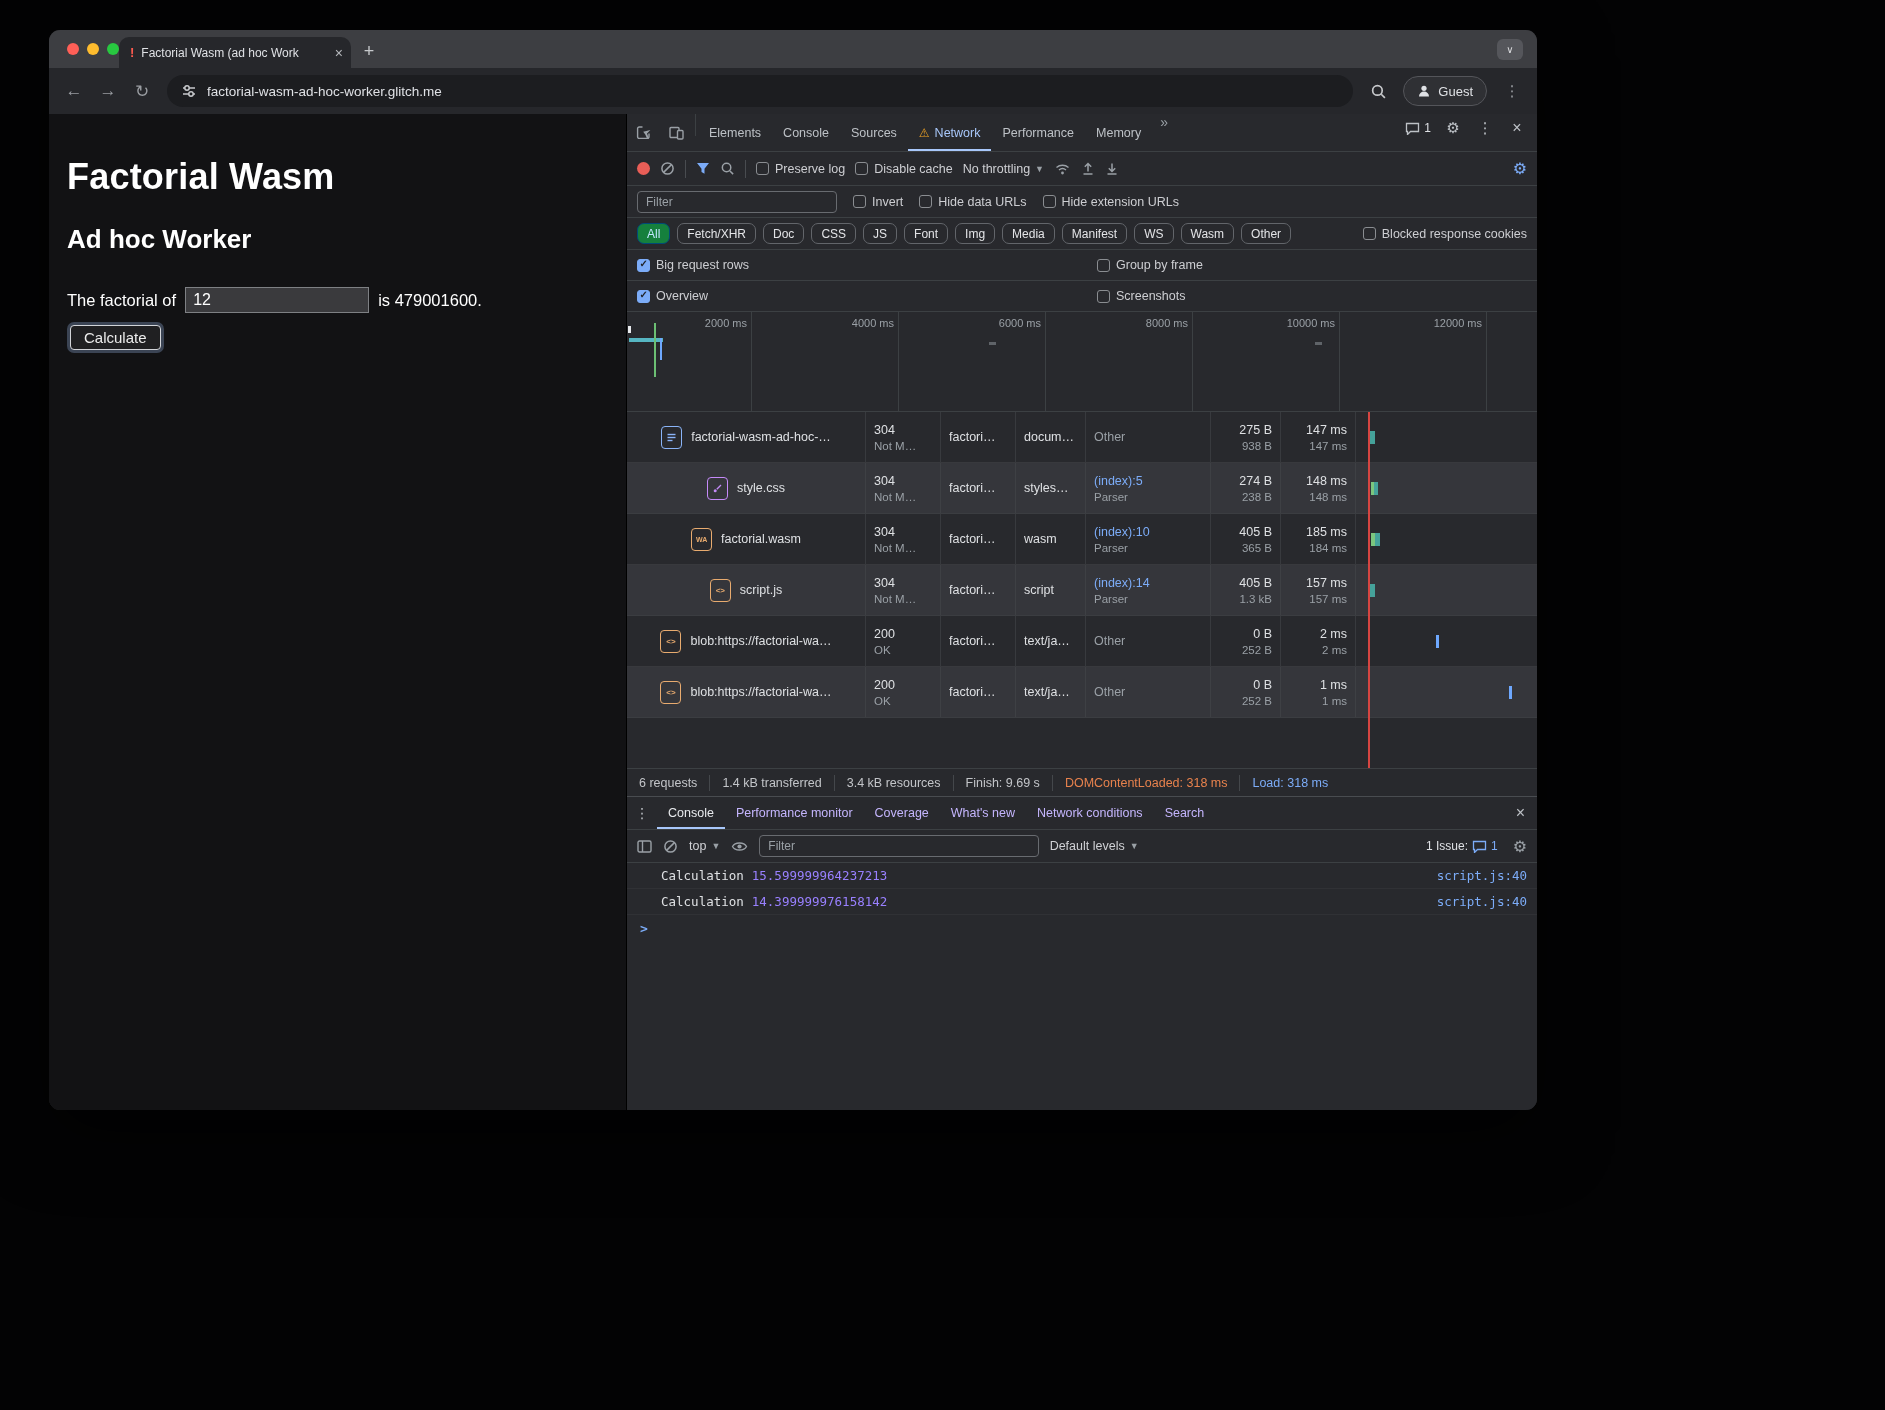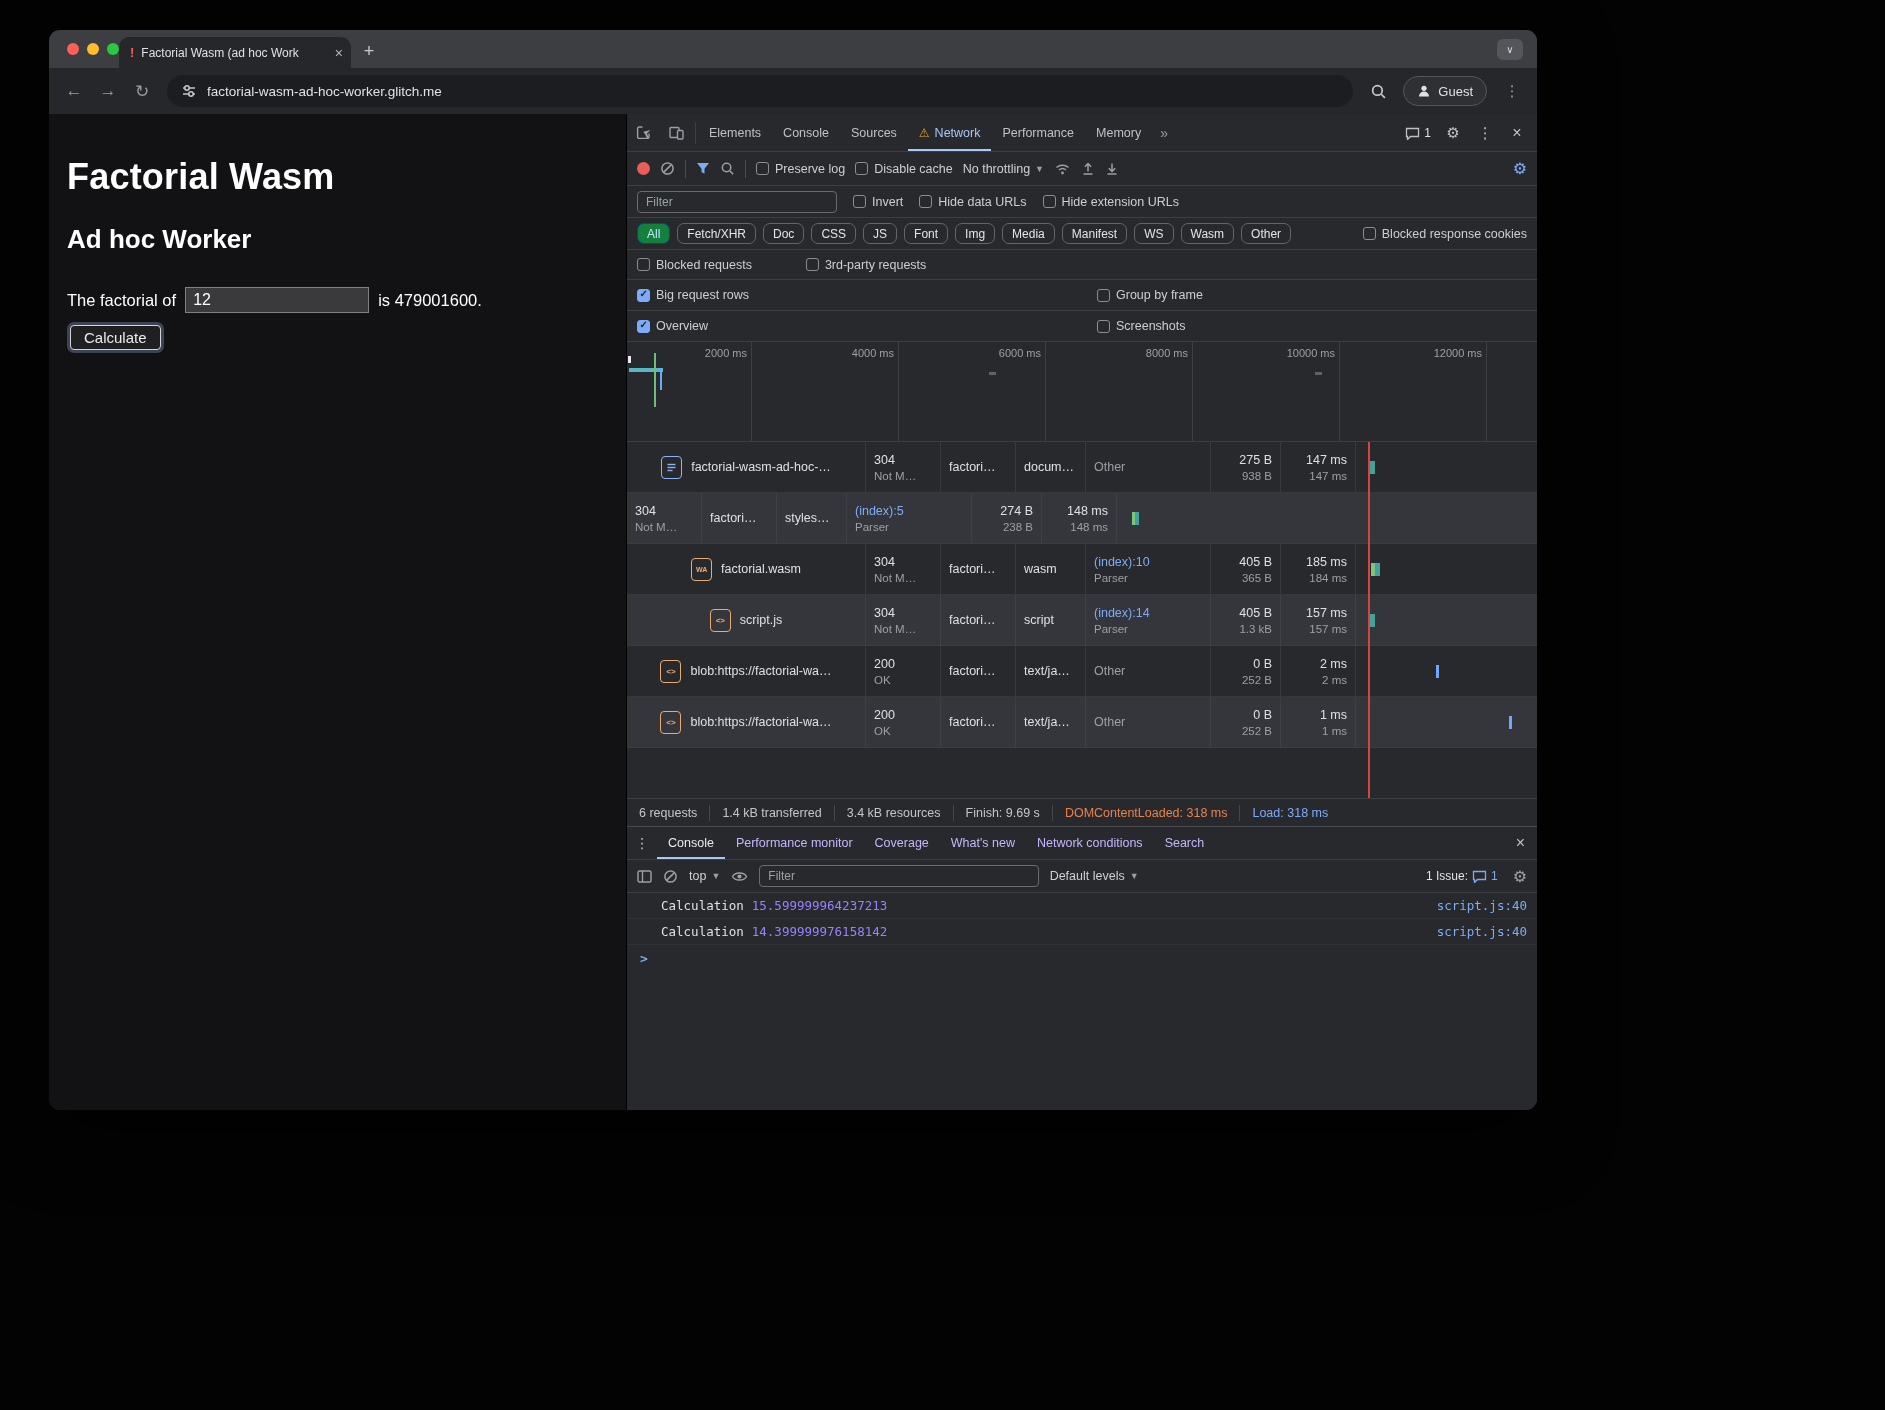--- a/index.html
+++ b/index.html
@@ -24,21 +24,21 @@
 
 .main{flex:1;display:flex;min-height:0}
 .page{width:577px;background:#121214;padding:28px 20px 0 18px;color:#fff;flex:none}
 .page h1{font-size:36px;margin:14px 0 26px 0;letter-spacing:.2px}
 .page h2{font-size:26px;margin:0 0 32px 0}
 .factline{font-size:16.5px;display:flex;align-items:center;gap:9px}
 .fact-input{width:184px;height:26px;background:#3a3a3d;border:1px solid #7e8084;color:#fff;font-size:16px;padding:0 7px;font-family:"Liberation Sans",sans-serif}
 .calcbtn{margin:12px 0 0 3px;font-size:15px;color:#ececec;background:#202022;border:1px solid #d2d4d8;border-radius:4px;padding:3px 13px;box-shadow:0 0 0 3px rgba(125,150,190,.38);font-family:"Liberation Sans",sans-serif}
 
 .devtools{flex:1;background:#28292d;border-left:1px solid #000;display:flex;flex-direction:column;color:#cdced2;font-size:12px;min-width:0}
-.dt-tabs{height:38px;display:flex;align-items:center;border-bottom:1px solid #3c4043;flex:none}
+.dt-tabs{height:38px;display:flex;align-items:flex-start;border-bottom:1px solid #3c4043;flex:none}
 .dt-icon{width:33px;height:100%;display:flex;align-items:center;justify-content:center;color:#9aa0a6}
 .dt-sep{width:1px;height:22px;background:#3c4043;margin:0 2px}
 .dt-tab{padding:0 11px;height:100%;display:flex;align-items:center;gap:5px;color:#bdc1c6;font-size:12.5px;white-space:nowrap}
 .dt-tab.active{color:#a8c7fa;box-shadow:inset 0 -2px 0 #a8c7fa}
 .warn{color:#f5a623;font-size:12px}
 .dt-more{color:#9aa0a6;padding:0 8px;font-size:14px}
 .dt-right{margin-left:auto;display:flex;align-items:center;gap:4px;padding-right:6px}
 .dt-right .ic{width:28px;height:28px;display:flex;align-items:center;justify-content:center;color:#bdc1c6;font-size:15px}
 .badge-pair{display:flex;align-items:center;gap:4px;color:#dfe1e5;font-size:12px;padding:0 4px}
 
@@ -296,30 +296,20 @@
         <span class="chip">Manifest</span>
         <span class="chip">WS</span>
         <span class="chip">Wasm</span>
         <span class="chip">Other</span>
         <span class="cb" style="margin-left:auto">
             <span class="box"></span>
             <span>Blocked response cookies</span>
           </span>
       </div>
 
-      <div class="trow cbrow" style="gap:54px">
-        <span class="cb">
-            <span class="box"></span>
-            <span>Blocked requests</span>
-          </span>
-        <span class="cb">
-            <span class="box"></span>
-            <span>3rd-party requests</span>
-          </span>
-      </div>
 
       <div class="trow cbrow cbrow2">
         <span class="half">
             <span class="cb">
               <span class="box on"></span>
               <span>Big request rows</span>
             </span>
           </span>
         <span class="half">
             <span class="cb">
@@ -399,20 +389,29 @@
           <div class="nc r" style="width:75px">
               <span>147 ms</span>
               <span class="sub">147 ms</span>
             </div>
           <div class="wfc">
               <span class="wf" style="left:13px;width:6px;background:#45a29a"></span>
             </div>
         </div>
 
         <div class="nrow">
+          <div class="nc namec" style="width:239px">
+            <span class="ficon" style="--c:#c58af9">
+                <svg width="11" height="11" viewBox="0 0 11 11" fill="none" stroke="#c58af9" stroke-width="1.3">
+                  <circle cx="3.2" cy="7.8" r="1.5" fill="#c58af9" stroke="none"></circle>
+                  <path d="M4.8 6.2 L9 2"></path>
+                </svg>
+              </span>
+            <span>style.css</span>
+          </div>
           <div class="nc" style="width:75px">
               <span>304</span>
               <span class="sub">Not M…</span>
             </div>
           <div class="nc" style="width:75px">
               <span>factori…</span>
             </div>
           <div class="nc" style="width:70px">
               <span>styles…</span>
             </div>

